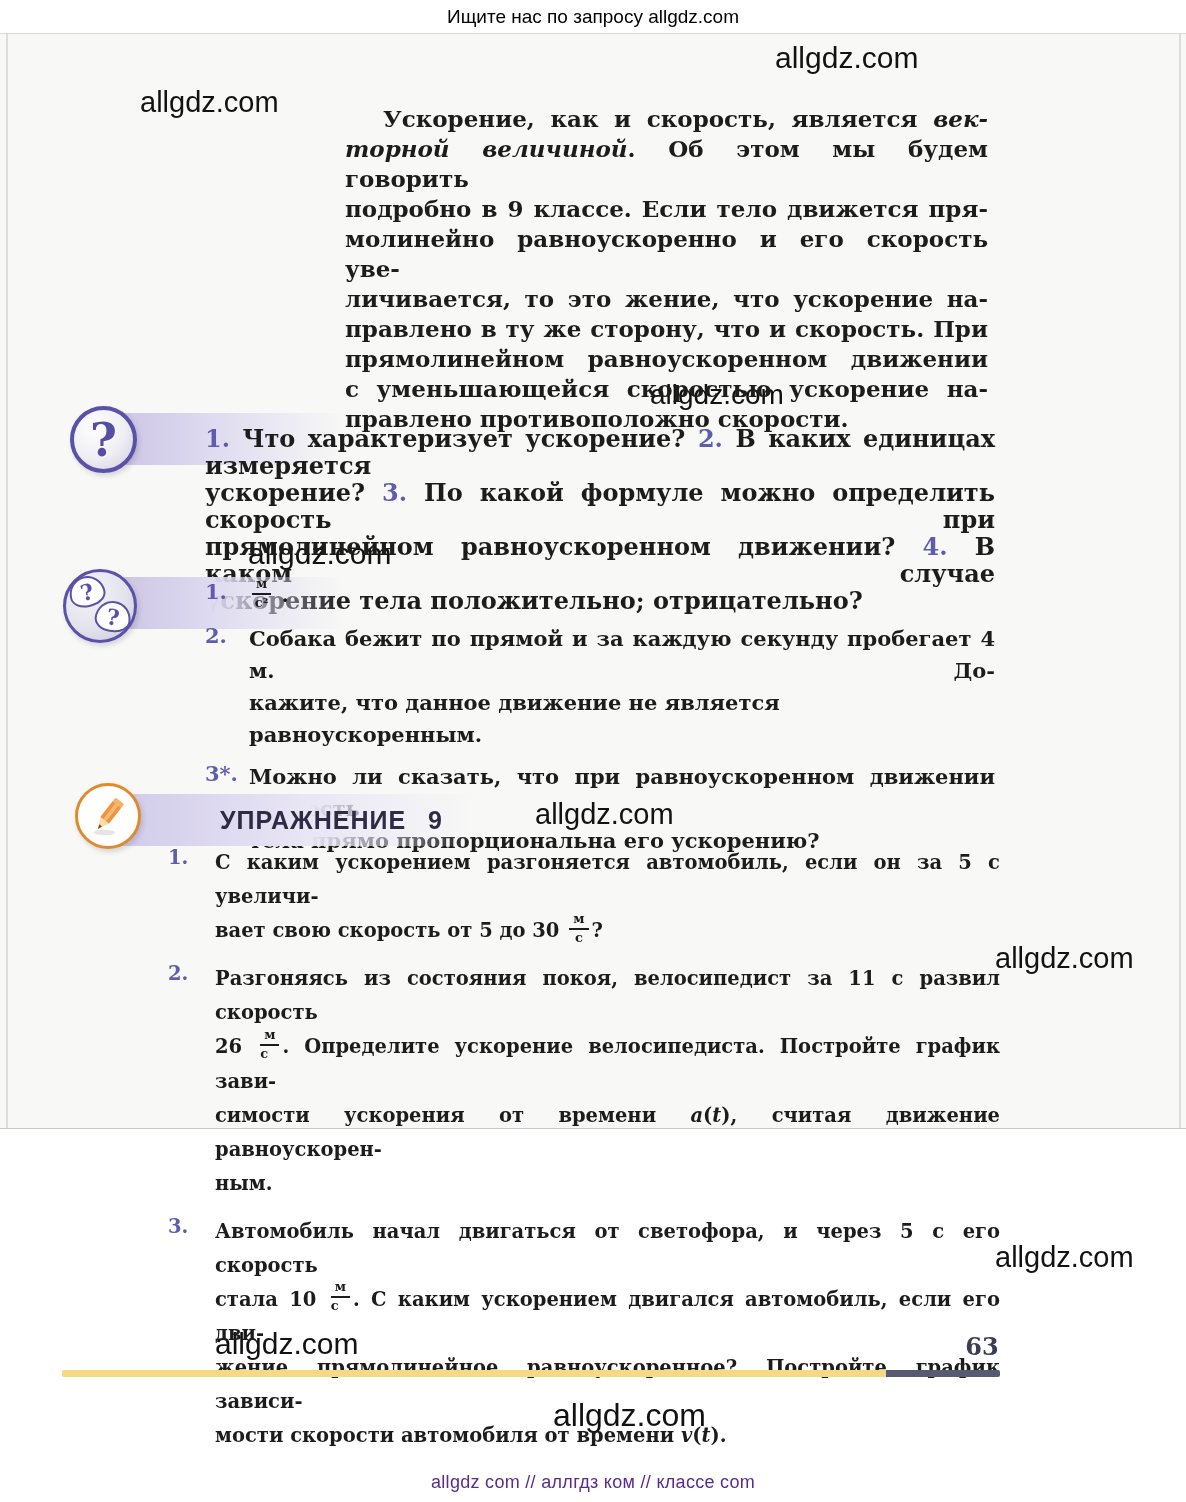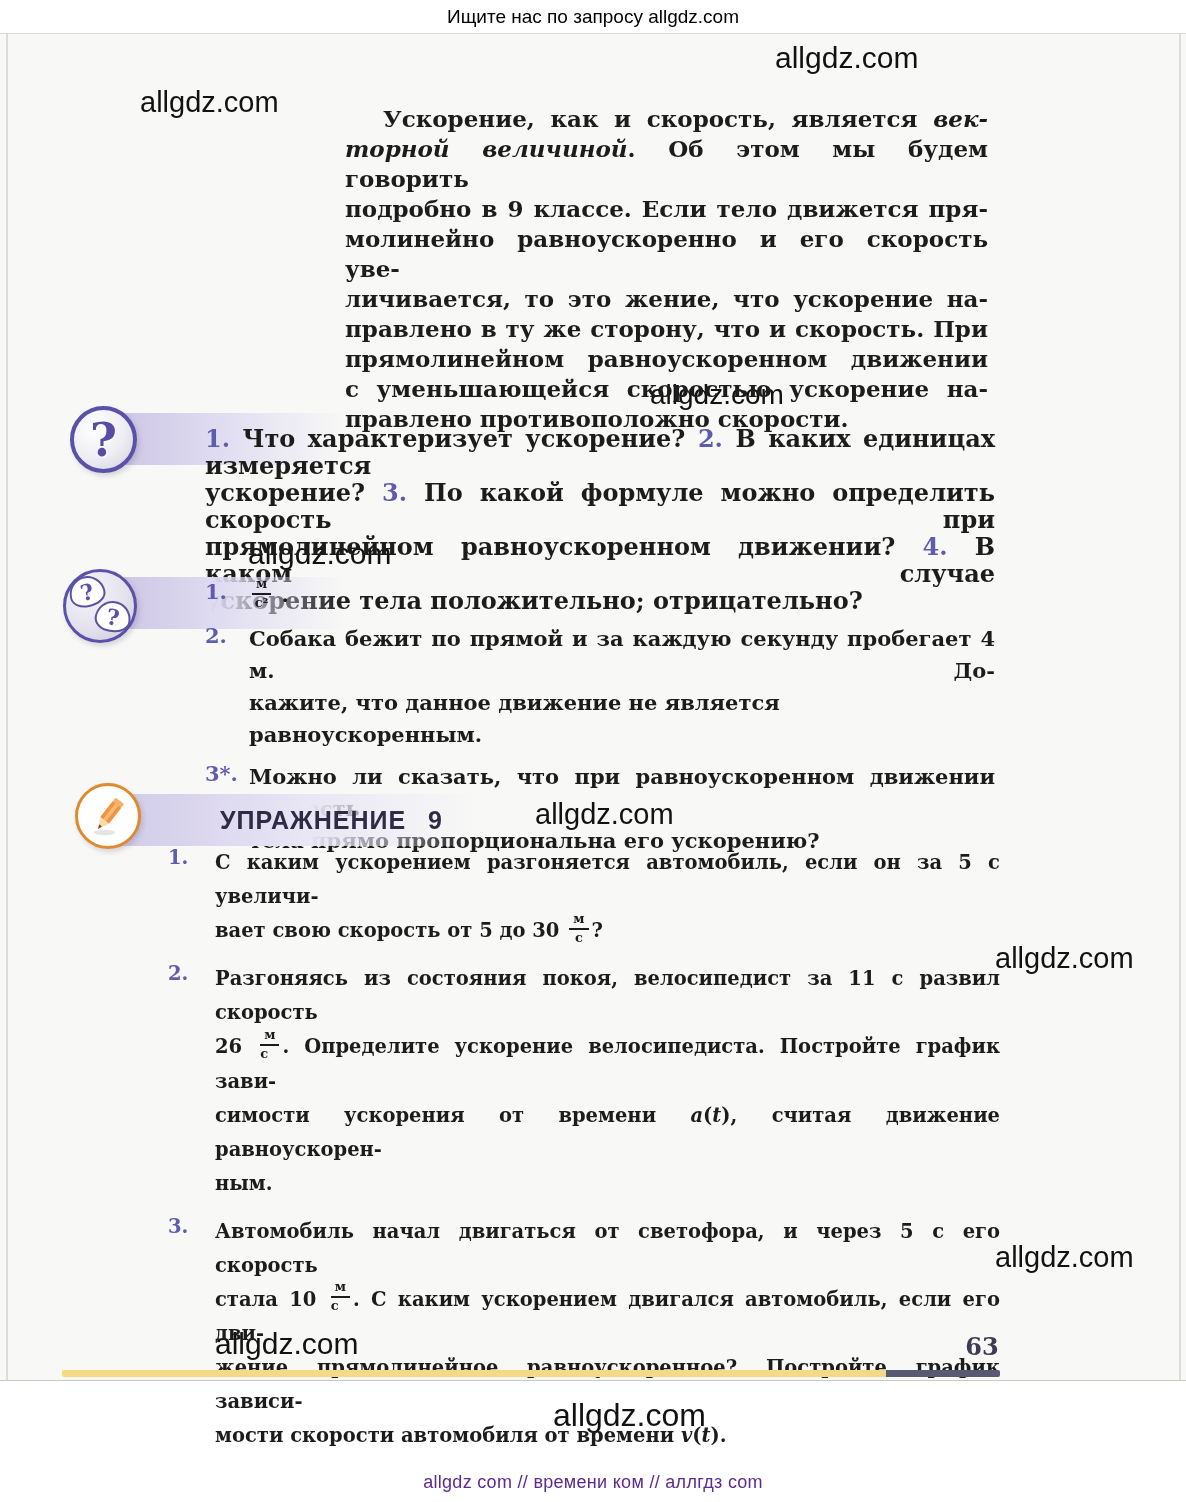--- a/index.html
+++ b/index.html
@@ -10,21 +10,21 @@
   
   .top-strip{
     position:absolute;left:0;top:0;width:100%;height:33px;background:#ffffff;
     display:flex;align-items:center;justify-content:center;
   }
   .top-strip .promo{
     font-family:"Liberation Sans",sans-serif;font-size:19px;font-weight:500;
   }
   
   .scan{
-    position:absolute;left:0;top:33px;width:1186px;height:1348px;
+    position:absolute;left:0;top:33px;width:1186px;height:1096px;
     background:#f8f8f6;border-top:1px solid #d9d9d9;border-bottom:1px solid #c9c9c9;
     box-sizing:border-box;
   }
   .edge{position:absolute;top:0;bottom:0;width:2px;background:#dcdcd8;}
   .edge.left{left:6px;}
   .edge.right{right:5px;}
   
   .wm{
     position:absolute;font-family:"Liberation Sans",sans-serif;font-weight:500;
     color:#121212;white-space:nowrap;
@@ -244,16 +244,16 @@
       </div>
 
     <div class="page-number">63</div>
     <div class="bottom-rule">
       <div class="seg-yellow"></div>
       <div class="seg-dark"></div>
     </div>
   </div>
 
   <div class="footer">
-    <span class="site-links" style="color: rgb(92, 43, 143);">allgdz com  //  времени ком  //  аллгдз com</span>
+    <span class="site-links" style="color: rgb(92, 43, 143);">allgdz com  //  аллгдз ком  //  классе com</span>
   </div>
 
 </div>
 
 </body></html>

